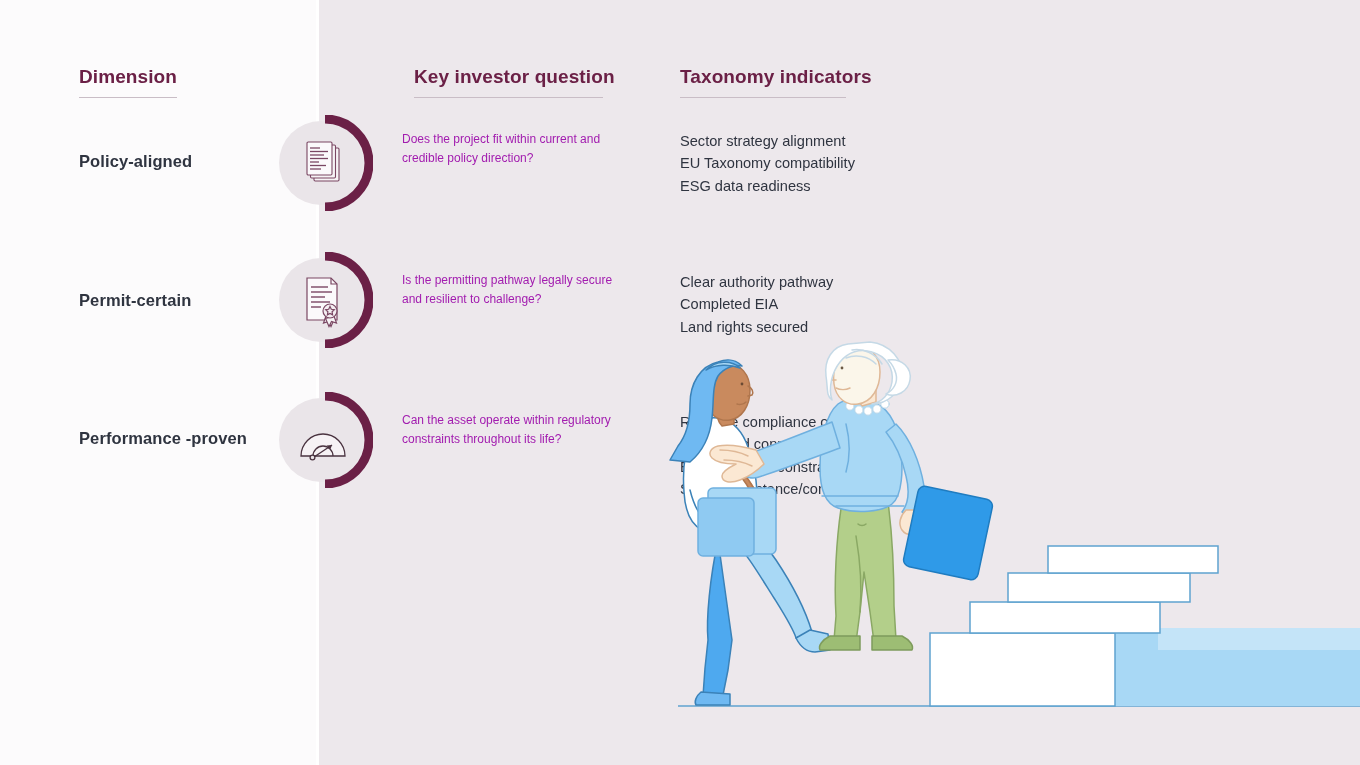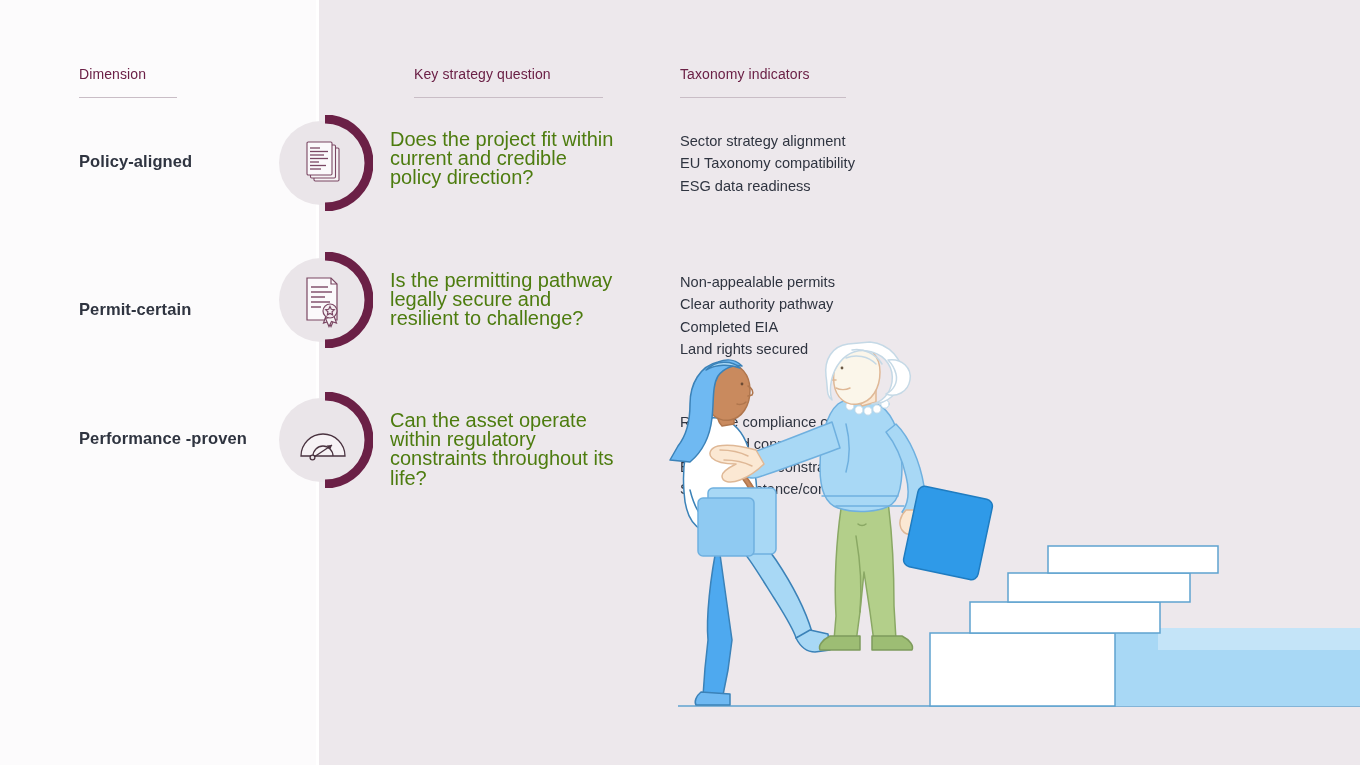--- a/index.html
+++ b/index.html
@@ -24,22 +24,22 @@
   .panel-divider {
     position: absolute; left: 316px; top: 0;
     width: 3px; height: 765px;
     background: #ffffff;
   }
 
   
   .col-head {
     position: absolute;
     color: #6b2046;
-    font-size: 14px;
-    font-weight: 400;
+    font-size: 19px;
+    font-weight: 700;
     letter-spacing: .1px;
     white-space: nowrap;
   }
   .col-rule {
     position: absolute;
     height: 1px;
     background: #c9bdc6;
   }
   #head-dimension { left: 79px; top: 66px; }
   #rule-dimension { left: 79px; top: 97px; width: 98px; }
@@ -62,24 +62,24 @@
   
   .medallion {
     position: absolute;
     width: 96px; height: 96px;
   }
   .medallion svg { display: block; }
 
   
   .q-text {
     position: absolute;
-    left: 390px;
+    left: 402px;
     width: 230px;
-    color: #4d7c0f;
-    font-size: 20px;
+    color: #a21caf;
+    font-size: 12px;
     line-height: 19.2px;
   }
   .ind-list {
     position: absolute;
     left: 680px;
     width: 300px;
     color: #2f3440;
     font-size: 14.6px;
     line-height: 22.4px;
     list-style: none;
@@ -98,21 +98,21 @@
 <body>
 
 <div class="canvas">
 
   <div class="left-panel"></div>
   <div class="panel-divider"></div>
 
   <div class="col-head" id="head-dimension">Dimension</div>
   <div class="col-rule" id="rule-dimension"></div>
 
-  <div class="col-head" id="head-question">Key strategy question</div>
+  <div class="col-head" id="head-question">Key investor question</div>
   <div class="col-rule" id="rule-question"></div>
 
   <div class="col-head" id="head-indicators">Taxonomy indicators</div>
   <div class="col-rule" id="rule-indicators"></div>
 
   <div class="dim-label" style="top:152px">Policy-aligned</div>
 
   <div class="medallion" style="left:277px; top:115px">
     <svg width="96" height="96" viewBox="0 0 96 96">
       <circle cx="44" cy="48" r="42" fill="#eae5e9"></circle>
@@ -135,21 +135,21 @@
   </div>
 
   <div class="q-text" style="top:130px">Does the project fit within current and credible policy direction?</div>
 
   <ul class="ind-list" style="top:130px">
     <li>Sector strategy alignment</li>
     <li>EU Taxonomy compatibility</li>
     <li>ESG data readiness</li>
   </ul>
 
-  <div class="dim-label" style="top:300px">Permit-certain</div>
+  <div class="dim-label" style="top:291px">Permit-certain</div>
 
   <div class="medallion" style="left:277px; top:252px">
     <svg width="96" height="96" viewBox="0 0 96 96">
       <circle cx="44" cy="48" r="42" fill="#eae5e9"></circle>
       <path d="M48 4 A44 44 0 0 1 48 92" fill="none" stroke="#6b2046" stroke-width="9"></path>
       <g transform="translate(27,26)" fill="none" stroke="#7a4763" stroke-width="1.2">
         <path d="M3 0 H27 L33 6 V42 H3 Z" fill="#fbf9fb"></path>
         <path d="M27 0 V6 H33"></path>
         <g stroke-width="1.4">
           <line x1="7" y1="9" x2="24" y2="9"></line>
@@ -162,21 +162,20 @@
         <path d="M30 38 l2.5 7 -5 -1.5 -2.5 5 -3.5 -8 z" fill="#f6f3f5"></path>
         <circle cx="26" cy="33" r="7" fill="#f3edf1"></circle>
         <path d="M26 28.5 l1.3 2.8 3 .4 -2.2 2.1 .5 3 -2.6 -1.4 -2.6 1.4 .5 -3 -2.2 -2.1 3 -.4 z" fill="none"></path>
       </g>
     </svg>
   </div>
 
   <div class="q-text" style="top:271px">Is the permitting pathway legally secure and resilient to challenge?</div>
 
   <ul class="ind-list" style="top:271px">
-    <li>Non-appealable permits</li>
     <li>Clear authority pathway</li>
     <li>Completed EIA</li>
     <li>Land rights secured</li>
   </ul>
 
   <div class="dim-label" style="top:429px">Performance -proven</div>
 
   <div class="medallion" style="left:277px; top:392px">
     <svg width="96" height="96" viewBox="0 0 96 96">
       <circle cx="44" cy="48" r="42" fill="#eae5e9"></circle>

